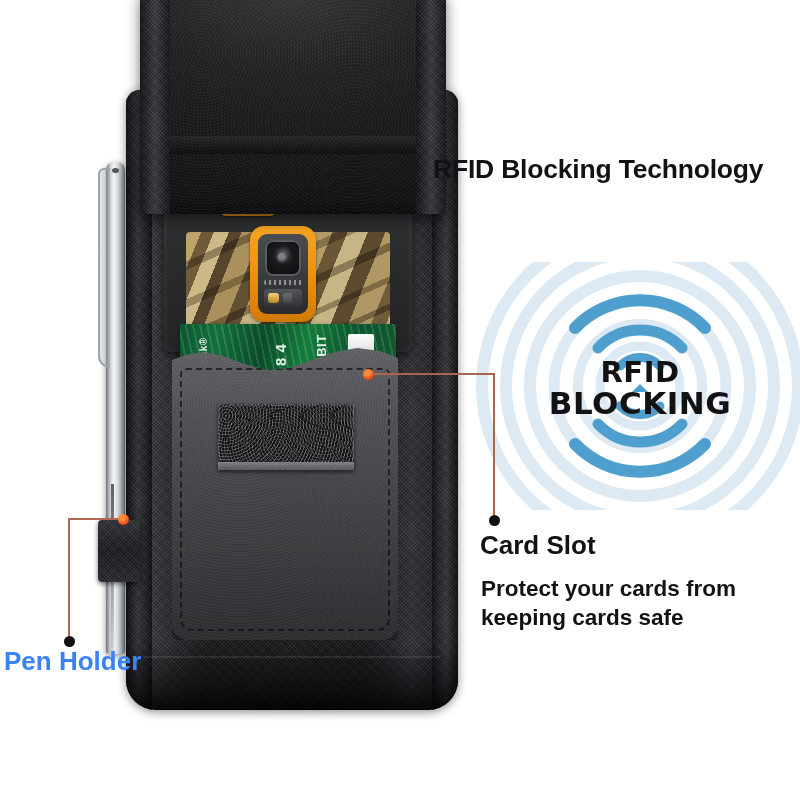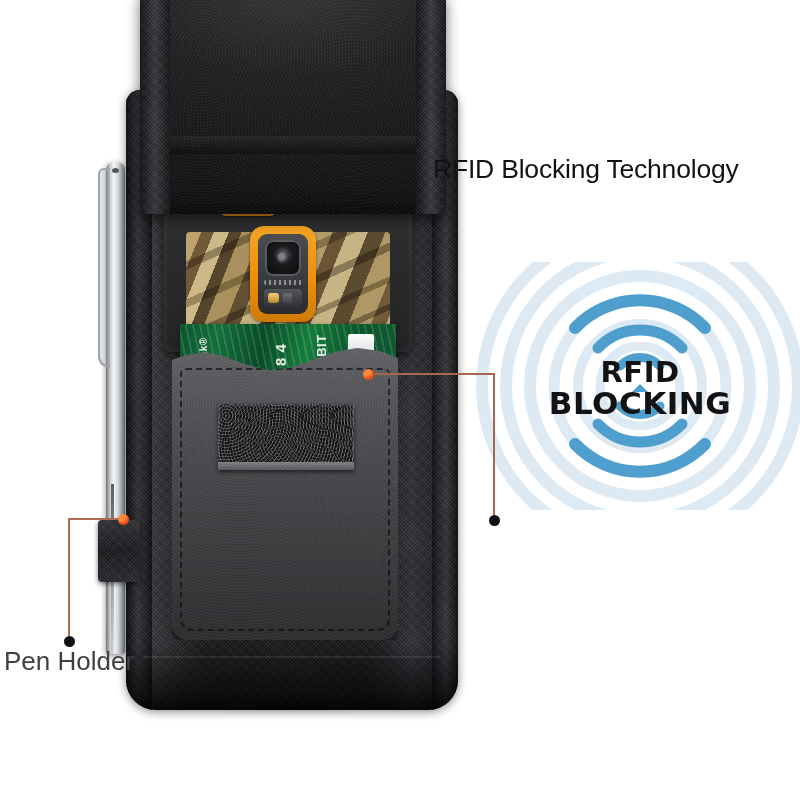--- a/index.html
+++ b/index.html
@@ -253,35 +253,35 @@
     position:absolute; left:0; top:96px; width:336px; text-align:center;
     color:#121214; font-weight:700; line-height:1.02;
     font-family:"DejaVu Sans", sans-serif; letter-spacing:.5px;
   }
   .badge-text .l1{ font-size:29px; display:block; }
   .badge-text .l2{ font-size:31px; display:block; }
 
   
   .title{
     position:absolute; left:433px; top:154px; width:366px;
-    font-size:26.5px; font-weight:400; color:#111214; letter-spacing:-.2px;
+    font-size:26.5px; font-weight:700; color:#111214; letter-spacing:-.2px;
     white-space:nowrap;
   }
   .card-slot-label{
     position:absolute; left:480px; top:530px;
     font-size:26px; font-weight:700; color:#111214;
   }
   .body-copy{
     position:absolute; left:481px; top:574px; width:312px;
     font-size:22.5px; font-weight:700; color:#111214; line-height:1.30;
   }
   .body-copy span{ display:block; white-space:nowrap; }
   .pen-label{
     position:absolute; left:4px; top:646px;
-    font-size:26px; font-weight:400; color:#404040;
+    font-size:26px; font-weight:700; color:#3b82f6;
   }
   .callouts{ position:absolute; left:0; top:0; width:800px; height:800px; }
   .dot-orange{
     position:absolute; width:11px; height:11px; border-radius:50%;
     background:radial-gradient(circle at 38% 32%, #ff8a3d 0 30%, #e8380d 75%, #b32608 100%);
   }
   .dot-black{
     position:absolute; width:11px; height:11px; border-radius:50%;
     background:#101012;
   }
@@ -381,22 +381,25 @@
       <path d="M160 130 L168 122 L176 130 Z" fill="#4e9fcd"></path>
     </svg>
     <div class="badge-text">
       <span class="l1">RFID</span>
       <span class="l2">BLOCKING</span>
     </div>
   </div>
 
   <div class="title">RFID Blocking Technology</div>
 
+  <div class="card-slot-label">Card Slot</div>
 
   <div class="body-copy">
+    <span>Protect your cards from</span>
+    <span>keeping cards safe</span>
   </div>
 
   <div class="pen-label">Pen Holder</div>
 
   <svg class="callouts" viewBox="0 0 800 800">
 
     <polyline points="374,374 494,374 494,516" fill="none" stroke="#a8664f" stroke-width="2"></polyline>
 
     <polyline points="122,519 69,519 69,638" fill="none" stroke="#b06a50" stroke-width="2"></polyline>
   </svg>

